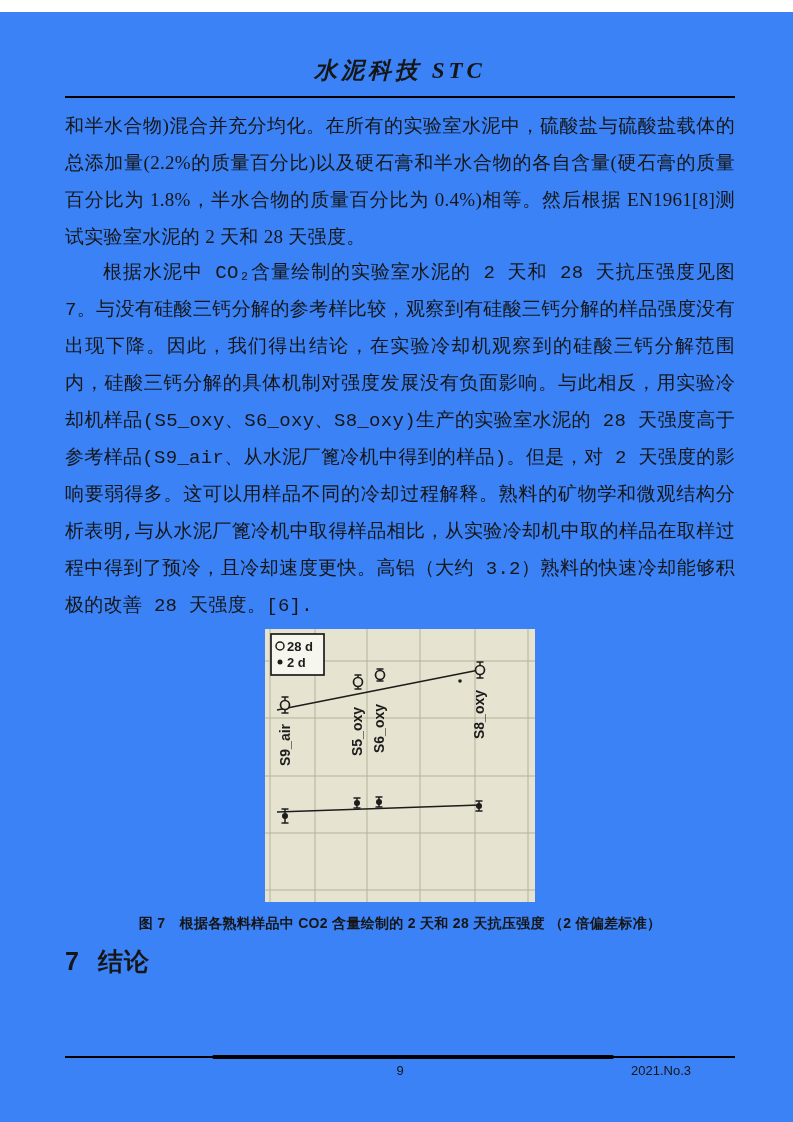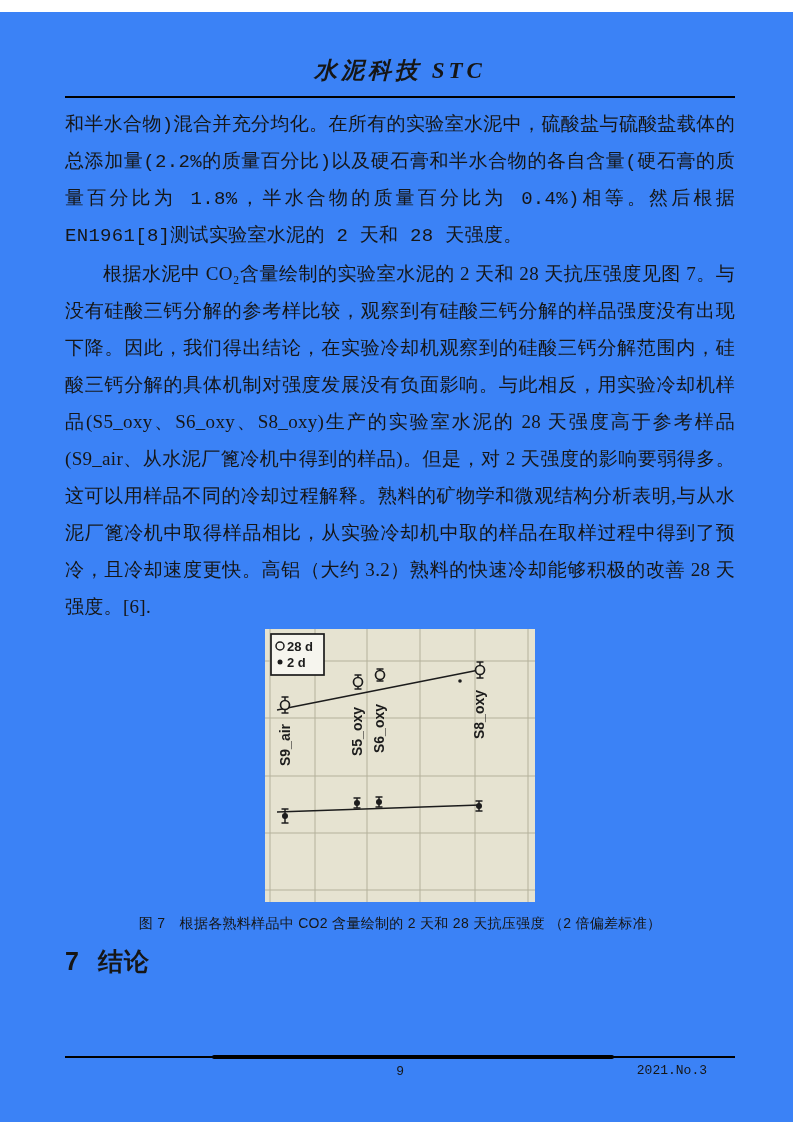--- a/index.html
+++ b/index.html
@@ -30,30 +30,30 @@
     height:0;border-bottom:2px solid #000;
     margin-top:8px;
   }
   p.body{
     margin:0;
     font-size:19px;
     line-height:37px;
     text-align:justify;
     letter-spacing:0.3px;
   }
-  p.body.first{margin-top:9px;font-family:Liberation Mono, monospace;}
-  .indent{text-indent:2em;}
+  p.body.first{margin-top:9px;}
+  .indent{text-indent:2em;font-family:Liberation Mono, monospace;}
   figure{margin:4px 0 0 0;padding:0;display:flex;justify-content:center;}
   #figure-svg{width:270px;height:273px;display:block;}
   .fig-caption{
     margin-top:13px;
     text-align:center;
     font-family:"Liberation Sans","DejaVu Sans",sans-serif;
     font-size:14px;
-    font-weight:400;
+    font-weight:700;
     letter-spacing:0.3px;
   }
   h2.section{
     margin:12px 0 0 0;
     font-family:"Liberation Sans","DejaVu Sans",sans-serif;
     font-size:25px;
     font-weight:bold;
     letter-spacing:1px;
   }
   h2.section .sec-num{margin-right:18px;}
@@ -67,23 +67,23 @@
     content:'';position:absolute;left:22%;right:18%;top:-1px;height:4px;
     background:#000;border-radius:2px;
   }
   .footer-row{position:relative;margin-top:5px;height:18px;}
   .page-number{
     text-align:center;
     font-size:13px;
     font-family:"Liberation Sans","DejaVu Sans",sans-serif;
   }
   .issue-label{
-    position:absolute;right:28px;top:0;
+    position:absolute;right:44px;top:0;
     font-size:13px;
-    font-family:Liberation Mono, monospace;
+    font-family:Liberation Sans, sans-serif;
   }
 </style>
 </head>
 <body>
 
 <div class="page">
   <div class="content">
 
     <div class="journal-title">水泥科技 STC</div>
     <div class="header-rule"></div>

